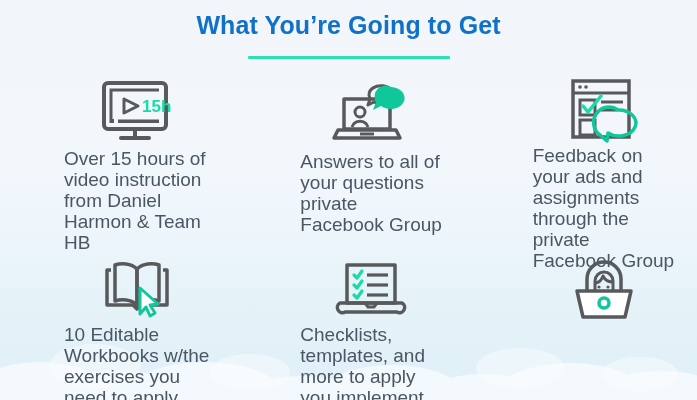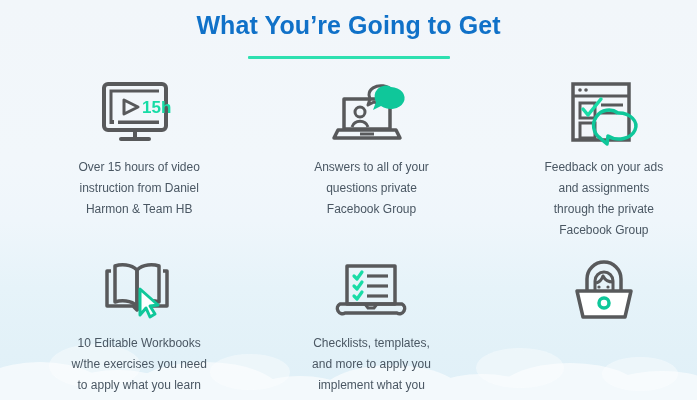--- a/index.html
+++ b/index.html
@@ -68,24 +68,23 @@
     align-items: center;
     padding-left: 46px;
   }
   .icon-wrap {
     height: 74px;
     display: flex;
     align-items: center;
     justify-content: center;
   }
   .caption {
-    margin: 6px;
+    margin: 0;
     padding: 0 22px;
-    text-align: center;
-    font-size: 12px;
+    font-size: 19px;
     line-height: 21px;
     color: #4a5763;
   }
   .cell-0 .caption, .cell-3 .caption { padding: 0 18px; }
 </style>
 </head>
 <body>
 
 <div class="page">
 

